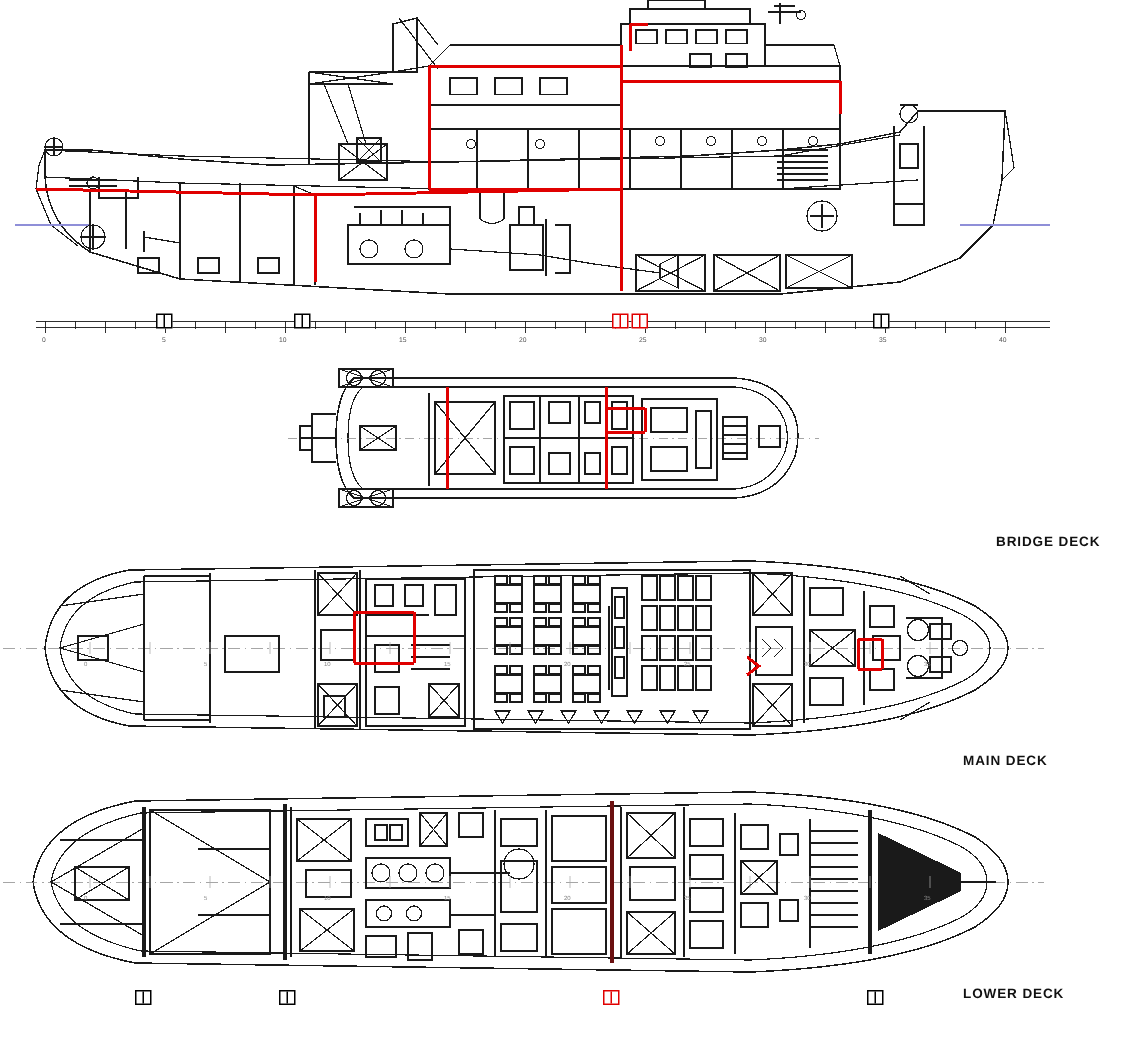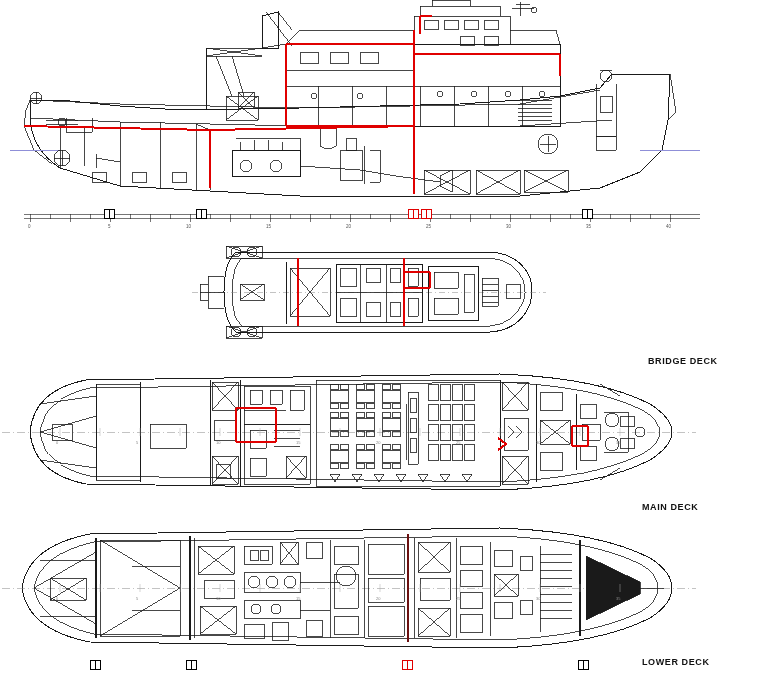--- a/index.html
+++ b/index.html
@@ -27,21 +27,21 @@
   }
   .deck-label {
     position: absolute;
     font-family: "Liberation Sans", sans-serif;
     font-size: 9px;
     font-weight: bold;
     letter-spacing: 0.6px;
     color: #111111;
     white-space: nowrap;
   }
-  .lbl-bridge { left: 648px; top: 356px; }
+  .lbl-bridge { left: 664px; top: 356px; }
   .lbl-main   { left: 642px; top: 502px; text-align: center; }
   .lbl-lower  { left: 642px; top: 657px; text-align: center; }
   .stn-mark {
     position: absolute;
     width: 11px;
     height: 10px;
     border: 1px solid #000000;
     background: #ffffff;
     box-sizing: border-box;
   }

